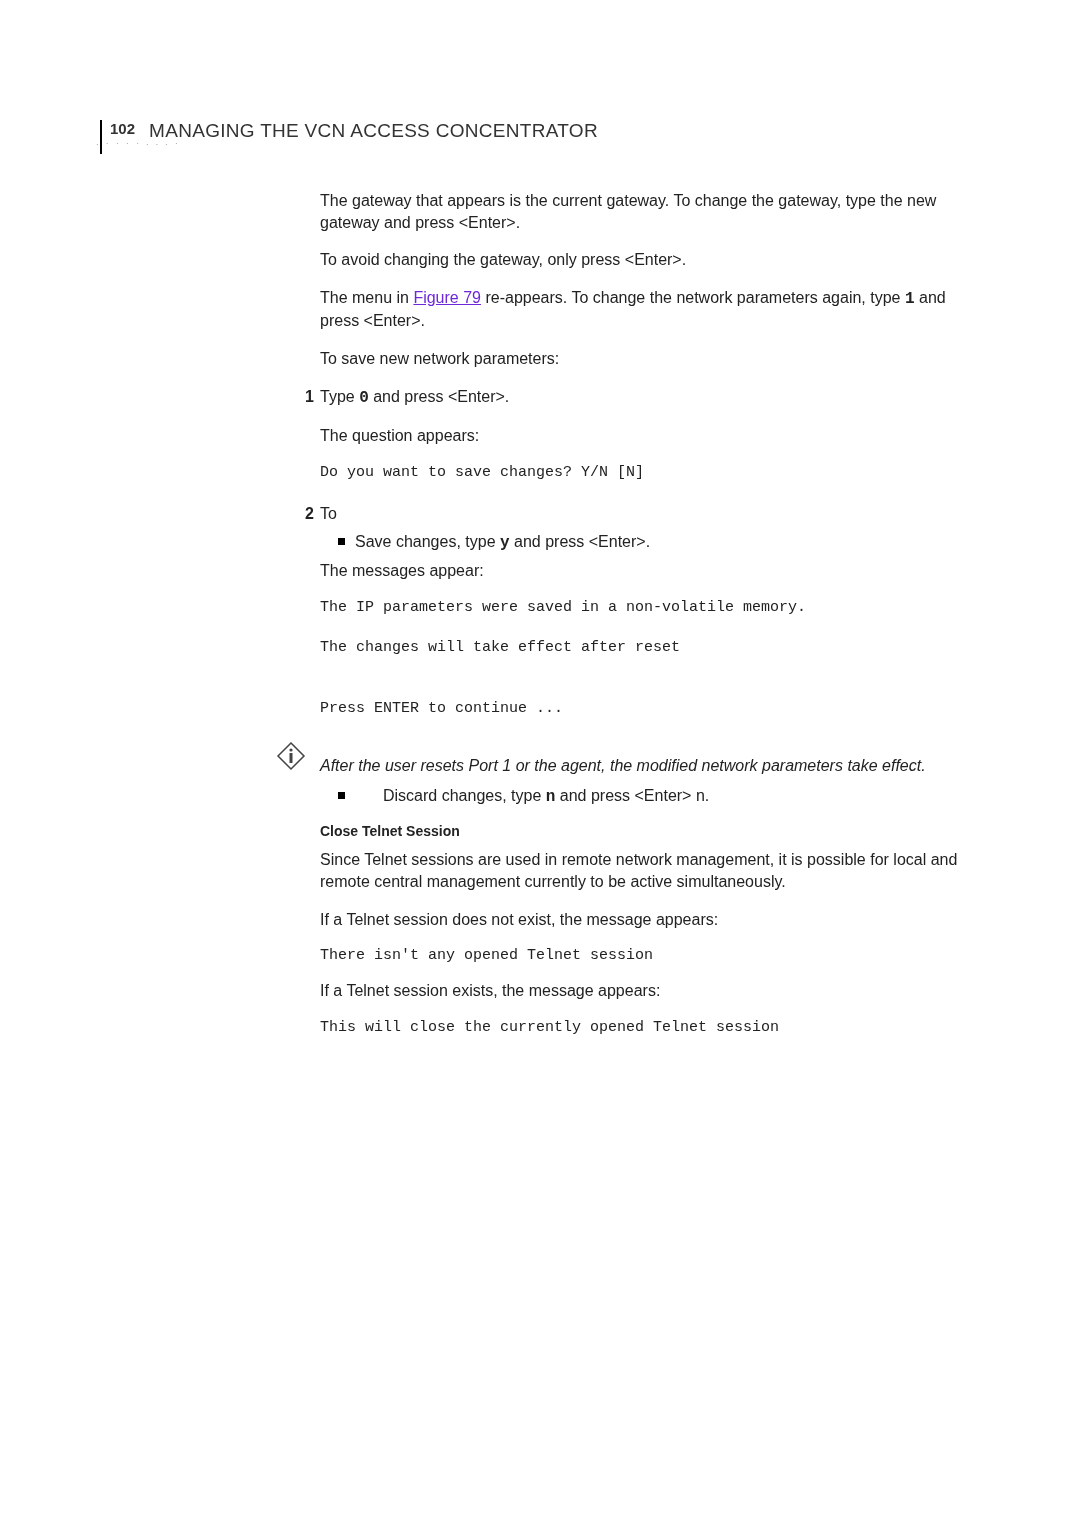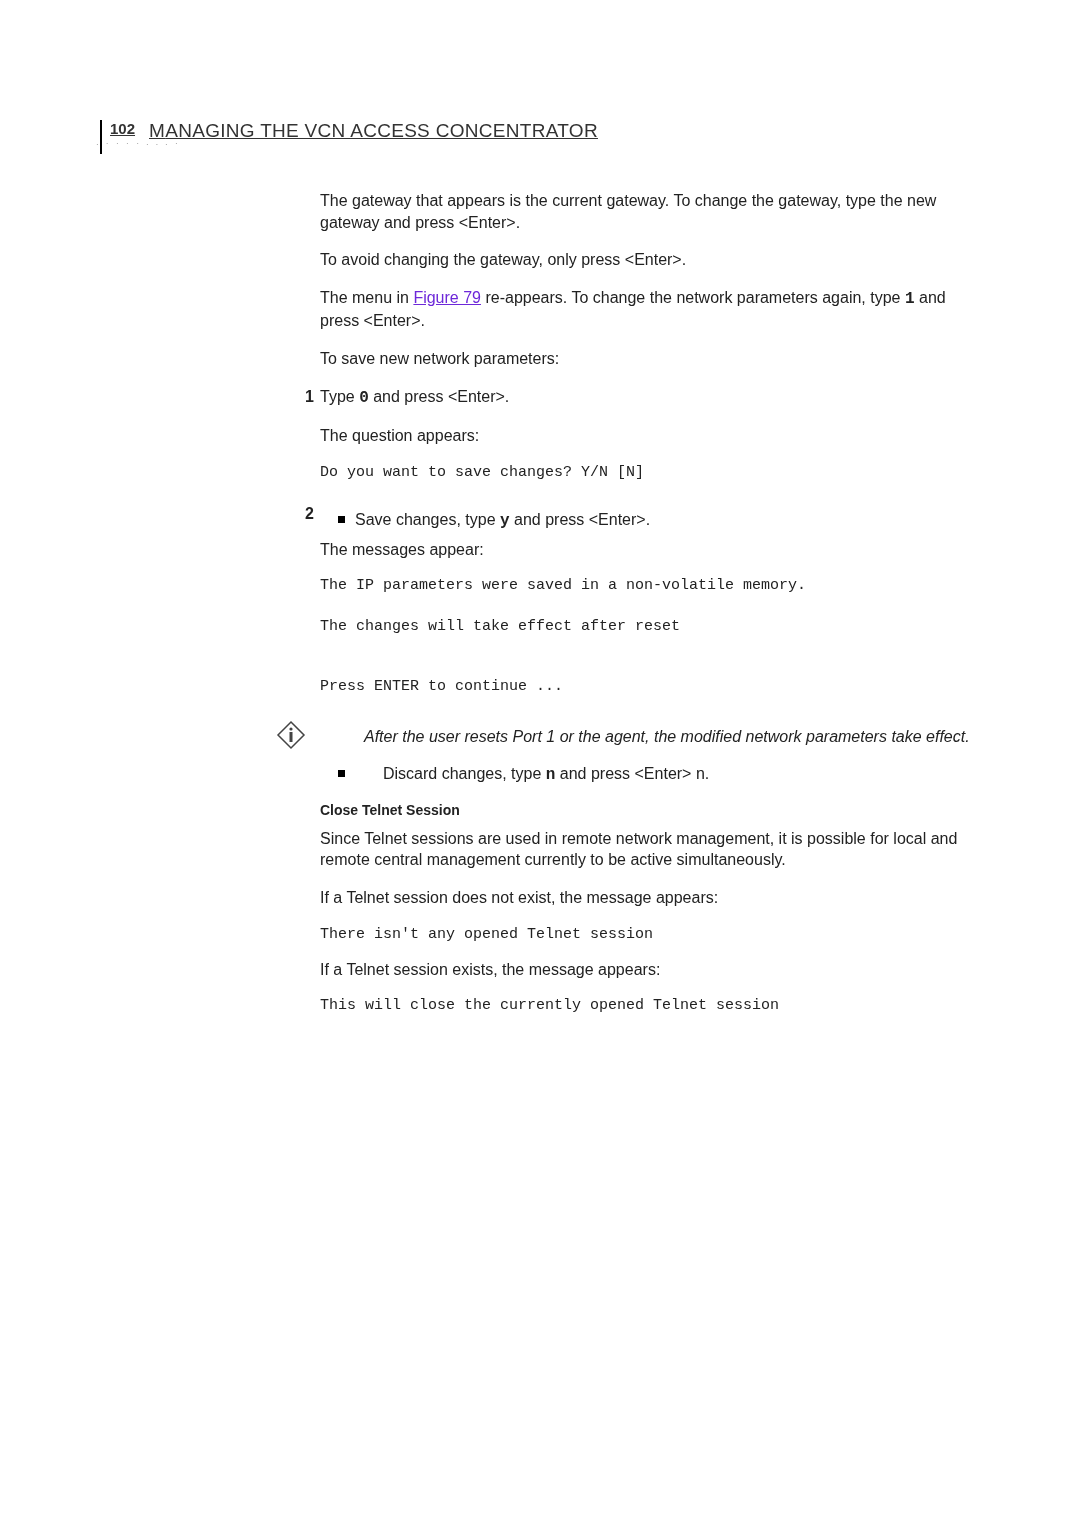--- a/index.html
+++ b/index.html
@@ -13,21 +13,20 @@
   }
   .page {
     padding: 120px 100px 60px 100px;
     color: #333;
   }
   .header-row {
     display: flex;
     align-items: flex-start;
     margin-bottom: 48px;
     position: relative;
-    text-decoration: underline;
   }
   .header-rule {
     position: absolute;
     left: 0;
     top: 0;
     width: 2px;
     height: 34px;
     background: #000;
   }
   .page-num {
@@ -101,23 +100,22 @@
   .bullet-square {
     width: 7px;
     height: 7px;
     background: #000;
     margin-top: 7px;
     margin-right: 10px;
     flex: 0 0 7px;
   }
   .noteblk {
     display: flex;
-    align-items: center;
+    align-items: flex-end;
     margin: 4px 0 8px 0;
-    gap: 44px;
   }
   .note-icon {
     width: 30px;
     flex: 0 0 30px;
     margin-left: -44px;
     margin-right: 14px;
     margin-top: 2px;
   }
   .note-text {
     font-style: italic;
@@ -165,20 +163,21 @@
           <span>Type </span><span class="mono-bold">0</span><span> and press &lt;Enter&gt;.</span>
         </p>
         <p>The question appears:</p>
         <div class="codeblock">Do you want to save changes? Y/N [N]</div>
       </div>
     </div>
 
     <div class="list-row">
       <div class="list-num-col">2</div>
       <div class="list-body">
+        <p style="margin-bottom:6px;">To</p>
 
         <div class="bullet-row">
           <div class="bullet-square"></div>
           <div>
             <span>Save changes, type </span><span class="mono-bold">y</span><span> and press &lt;Enter&gt;.</span>
           </div>
         </div>
 
         <p style="margin-top:6px;">The messages appear:</p>
 

